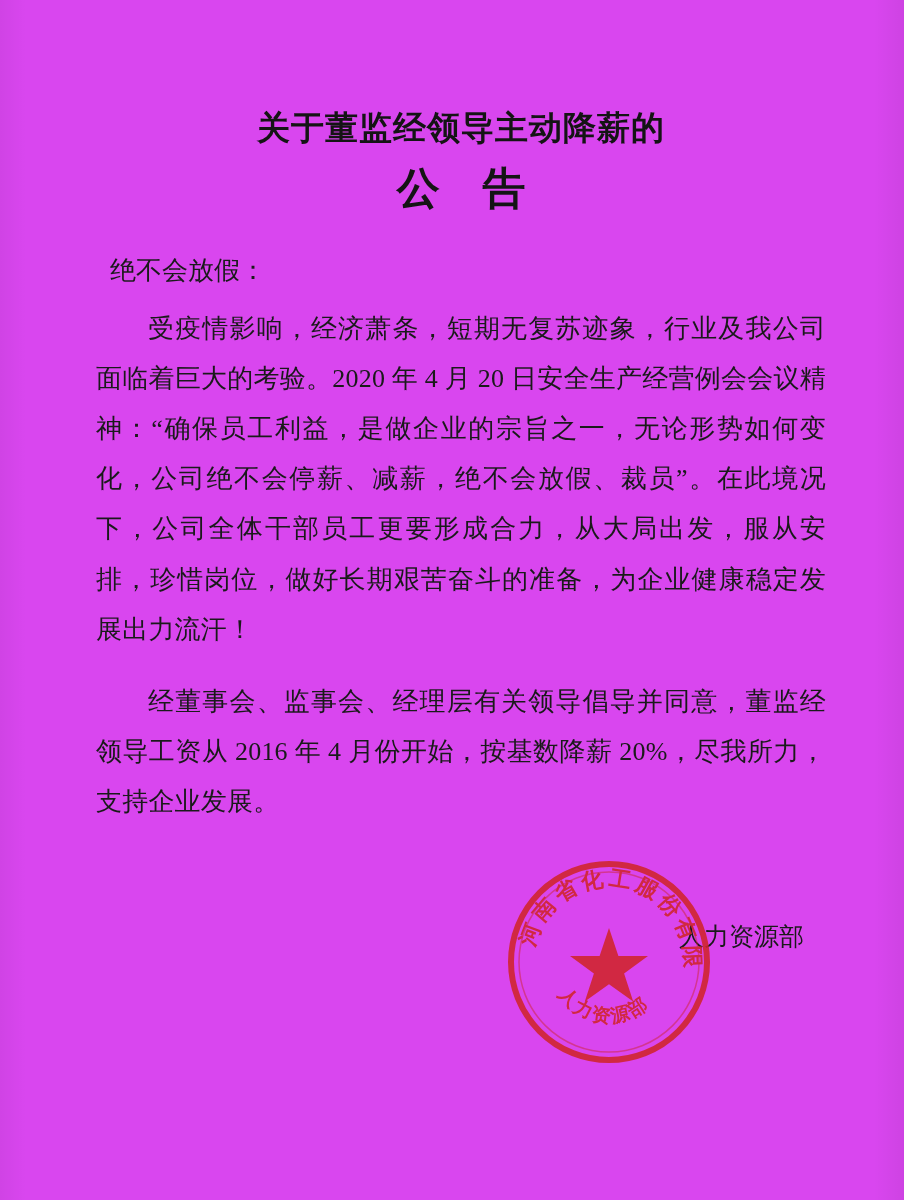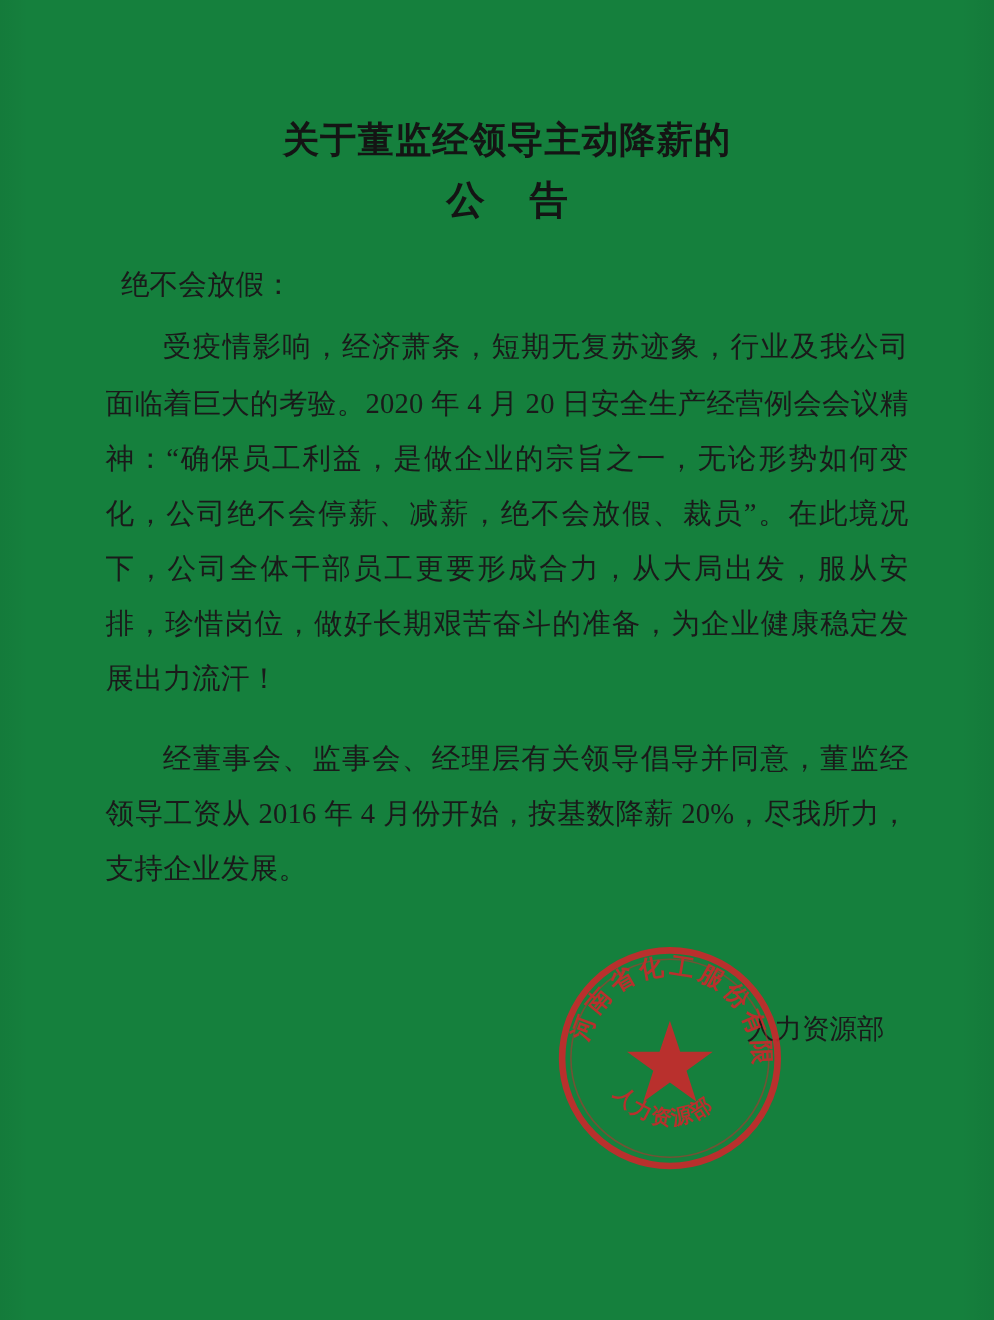--- a/index.html
+++ b/index.html
@@ -11,21 +11,21 @@
     width: 904px;
     height: 1200px;
     position: relative;
     font-family: "Liberation Serif", "DejaVu Serif", serif;
     color: #1a1a1a;
     overflow: hidden;
   }
   .page {
     position: absolute;
     inset: 0;
-    background: #15803d;
+    background: #d946ef;
   }
   
   .page::before {
     content: "";
     position: absolute;
     left: 0; top: 0; bottom: 0;
     width: 26px;
     background: linear-gradient(to right, rgba(0,0,0,0.045), rgba(0,0,0,0));
     pointer-events: none;
   }
@@ -48,21 +48,21 @@
   .title {
     text-align: center;
     font-size: 33px;
     font-weight: bold;
     letter-spacing: 1px;
     line-height: 1.5;
     color: #141414;
   }
   .title-line2 {
     text-align: center;
-    font-size: 35px;
+    font-size: 43px;
     font-weight: bold;
     letter-spacing: 16px;
     padding-left: 16px;
     line-height: 1.55;
     margin-top: 2px;
     color: #141414;
   }
 
   .salutation {
     margin-top: 28px;

